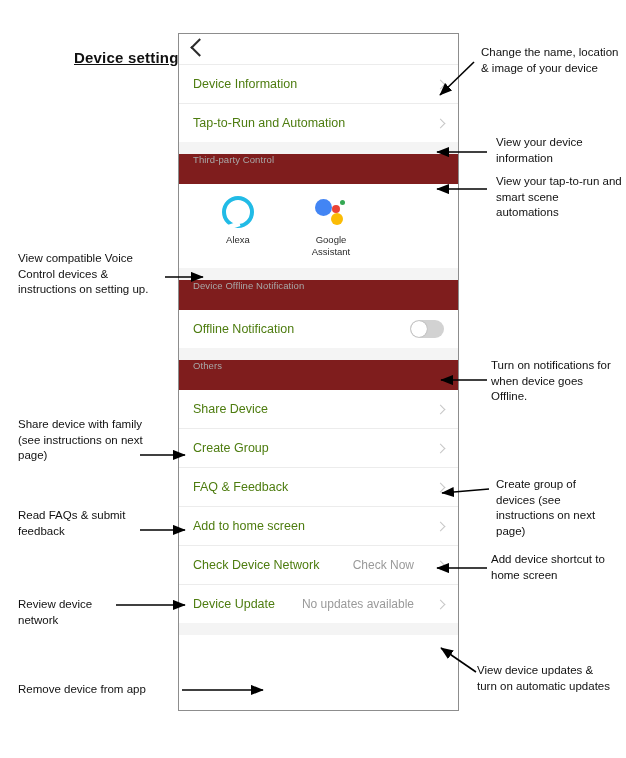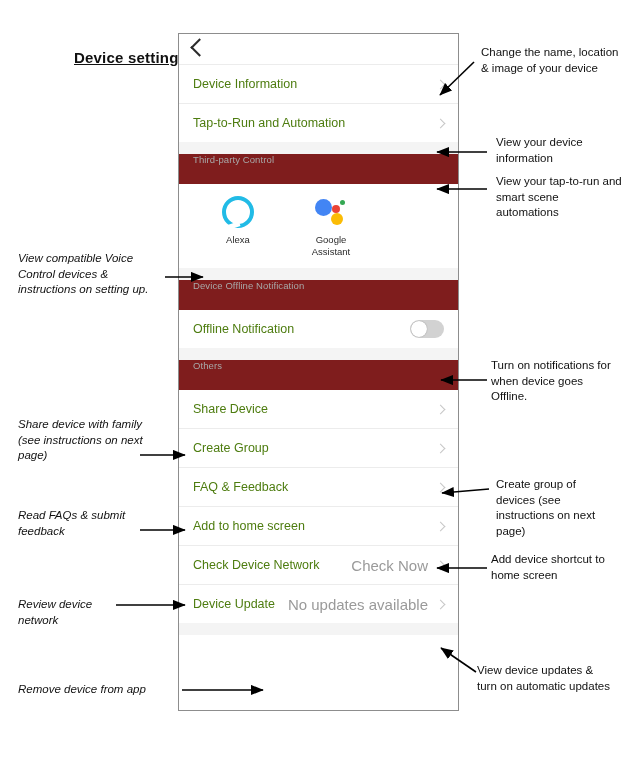--- a/index.html
+++ b/index.html
@@ -98,23 +98,23 @@
     background: #fff;
     position: relative;
   }
   .row-label {
     font-size: 12.5px;
     color: #4d7c0f;
     flex: 1;
     white-space: nowrap;
   }
   .row-value {
-    font-size: 15px;
+    font-size: 12px;
     color: #9a9a9a;
-    margin-right: 9px;
+    margin-right: 23px;
     white-space: nowrap;
     text-align: right;
   }
   .chev {
     width: 6px;
     height: 6px;
     border-top: 1.3px solid #c6c6c6;
     border-right: 1.3px solid #c6c6c6;
     transform: rotate(45deg);
     flex: 0 0 auto;
@@ -230,21 +230,21 @@
   }
 
   
   .anno {
     position: absolute;
     font-size: 11.5px;
     line-height: 15.5px;
     color: #111;
   }
   .anno.right { text-align: left; }
-  .anno.left  { text-align: left; font-style: italic; }
+  .anno.left  { text-align: left; }
 
   svg.leader {
     position: absolute;
     overflow: visible;
     pointer-events: none;
   }
 </style>
 </head>
 <body>
 

